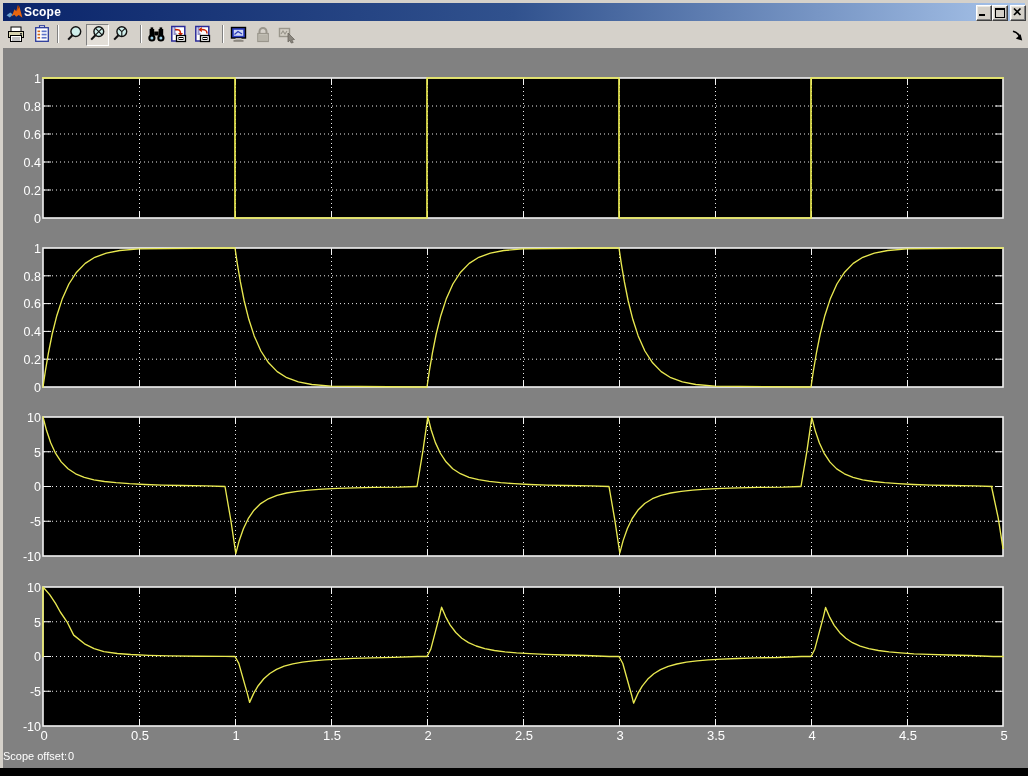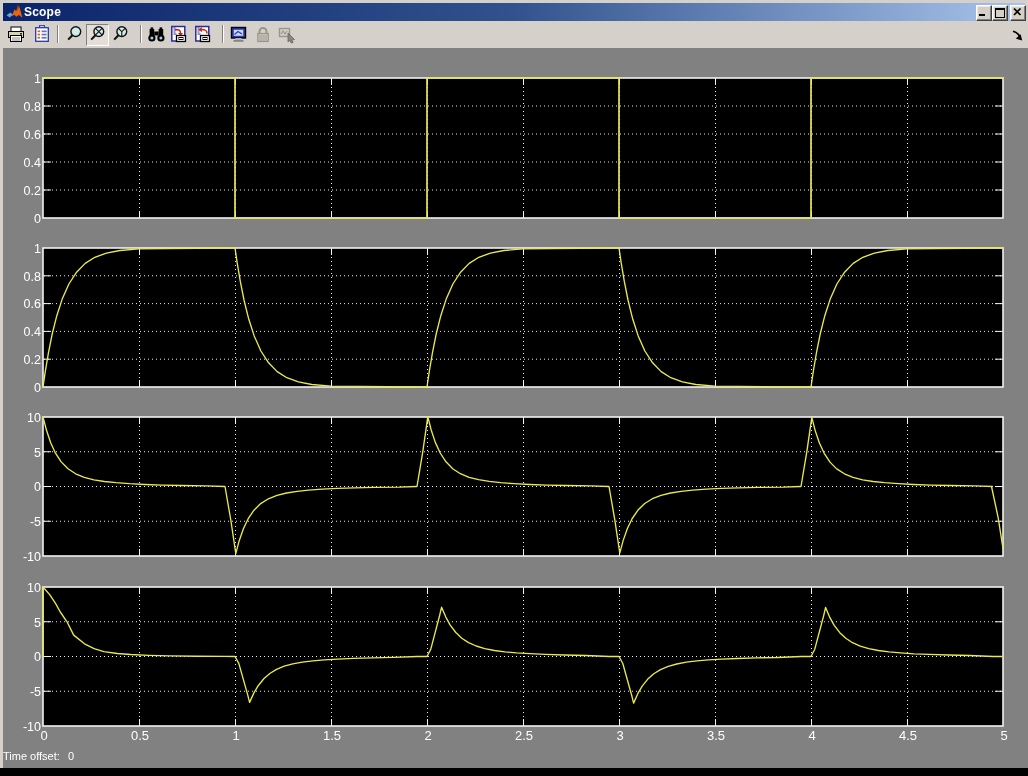--- a/index.html
+++ b/index.html
@@ -111,21 +111,21 @@
       <path d="M3,8 L5,5 L7,8 L9,5" fill="none" stroke="#9a968c" stroke-width="1.2"></path>
       <path d="M10,7 L16.5,13.5 L13.8,13.8 L15.2,16.5 L13.2,17 L12,14.2 L10,16 Z" fill="#8a867e" stroke="#6a665e" stroke-width="0.8"></path>
     </svg>
     <svg style="position:absolute;left:1012px;top:30px" width="13" height="12">
       <path d="M1,1.2 C5,2.4 7,4.2 7.8,7" fill="none" stroke="#000" stroke-width="1.7"></path>
       <path d="M3.8,8.6 L10.2,10.4 L8.6,4.2 Z" fill="#000"></path>
     </svg>
   <div style="position:absolute;left:57px;top:25px;width:1px;height:18px;background:#808080;border-right:1px solid #fff"></div>
     <div style="position:absolute;left:140px;top:25px;width:1px;height:18px;background:#808080;border-right:1px solid #fff"></div>
     <div style="position:absolute;left:222px;top:25px;width:1px;height:18px;background:#808080;border-right:1px solid #fff"></div>
-  <div class="abs" style="left:3px;top:750px;color:#fff;font-size:11px">Time offset:</div>
+  <div class="abs" style="left:3px;top:750px;color:#fff;font-size:11px">Scope offset:</div>
   <div class="abs" style="left:68px;top:750px;color:#fff;font-size:11px">0</div>
   <svg width="1028" height="776" style="position:absolute;left:0;top:0">
 <rect x="43" y="78" width="960" height="140" fill="#000"></rect>
 <line x1="139.5" y1="79" x2="139.5" y2="217" stroke="#ececec" stroke-width="1" stroke-dasharray="1 3"></line>
 <line x1="139.5" y1="78" x2="139.5" y2="85" stroke="#f4f4f4" stroke-width="1"></line>
 <line x1="139.5" y1="211" x2="139.5" y2="218" stroke="#f4f4f4" stroke-width="1"></line>
 <line x1="235.5" y1="79" x2="235.5" y2="217" stroke="#ececec" stroke-width="1" stroke-dasharray="1 3"></line>
 <line x1="235.5" y1="78" x2="235.5" y2="85" stroke="#f4f4f4" stroke-width="1"></line>
 <line x1="235.5" y1="211" x2="235.5" y2="218" stroke="#f4f4f4" stroke-width="1"></line>
 <line x1="331.5" y1="79" x2="331.5" y2="217" stroke="#ececec" stroke-width="1" stroke-dasharray="1 3"></line>

